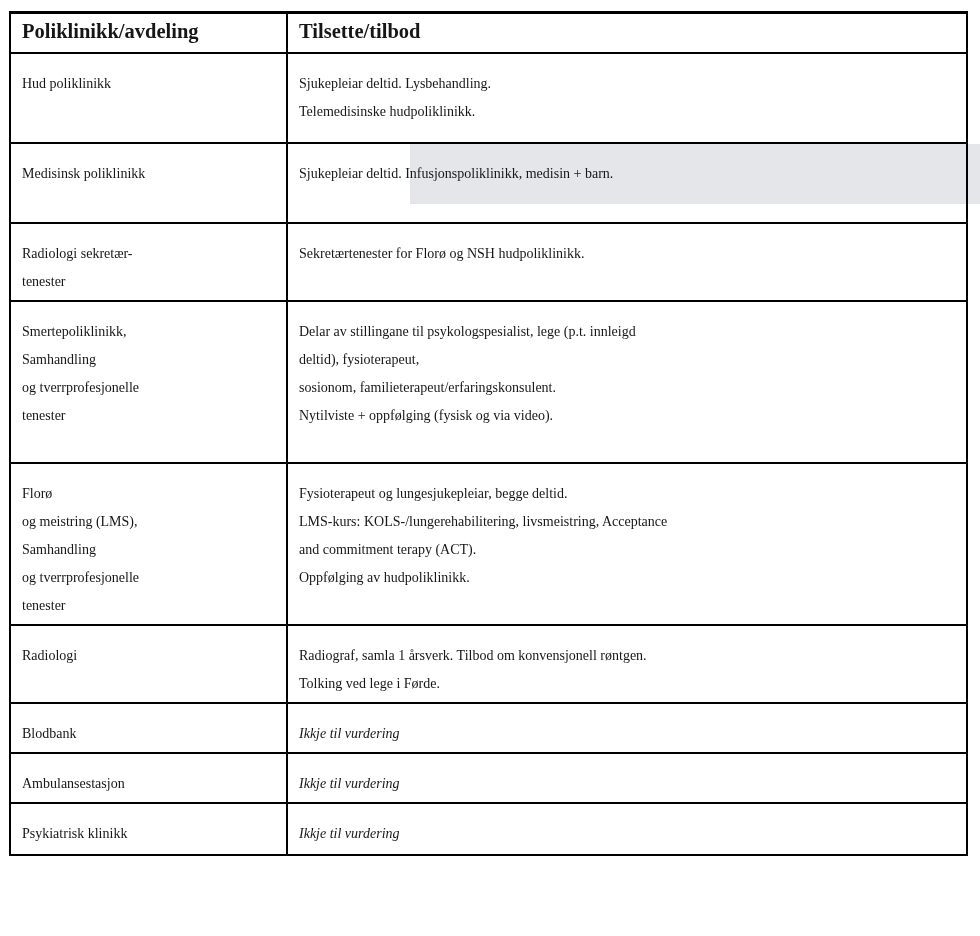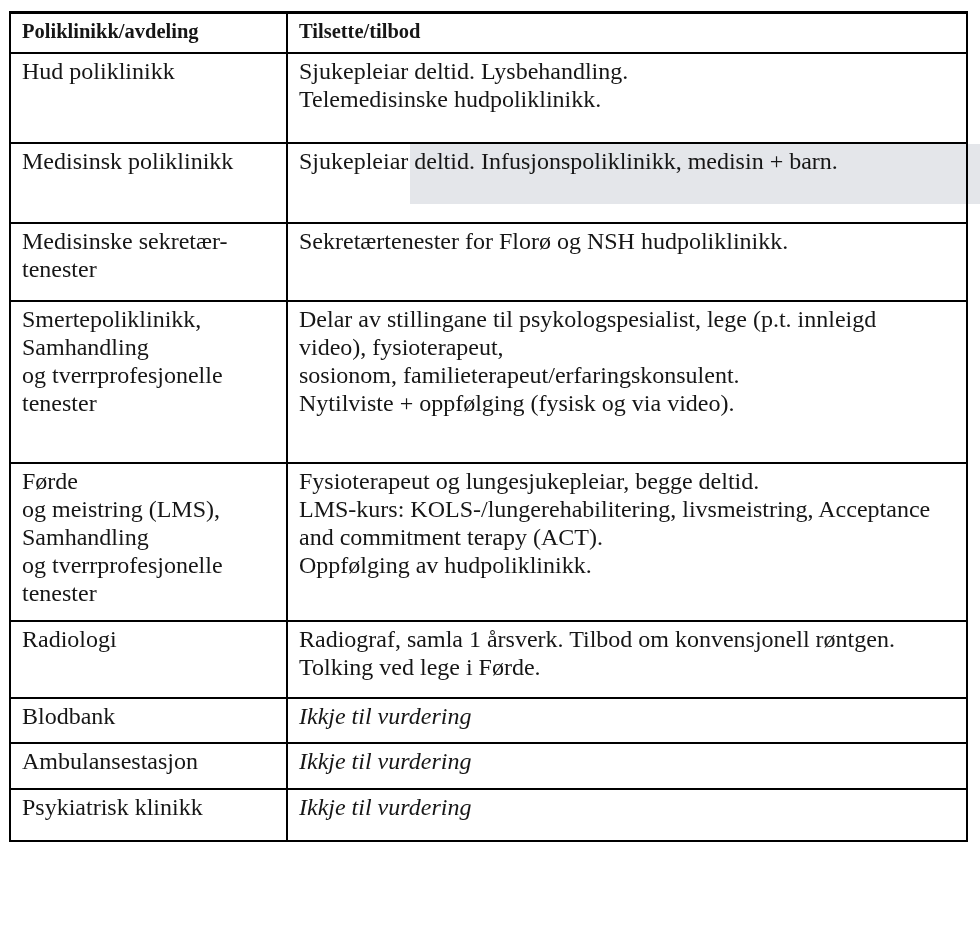--- a/index.html
+++ b/index.html
@@ -50,22 +50,22 @@
 
   table.doc-table th {
     font-weight: bold;
     font-size: 20.5px;
     line-height: 30px;
     padding: 2px 10px 4px 11px;
     height: 40px;
   }
 
   table.doc-table td {
-    font-size: 24px;
-    padding: 3px 10px 4px 11px;
+    font-size: 14px;
+    padding: 16px 10px 4px 11px;
   }
 
   .line {
     line-height: 28px;
     white-space: pre;
   }
 
   td.italic .line { font-style: italic; }
 </style>
 </head>
@@ -95,44 +95,44 @@
         <tr style="height: 80px;">
           <td class="col-dept">
             <div class="line">Medisinsk poliklinikk</div>
           </td>
           <td class="col-info">
             <div class="line">Sjukepleiar deltid. Infusjonspoliklinikk, medisin + barn.</div>
           </td>
         </tr>
         <tr style="height: 78px;">
           <td class="col-dept">
-            <div class="line">Medisinske sekretær-</div>
+            <div class="line">Radiologi sekretær-</div>
             <div class="line">tenester</div>
           </td>
           <td class="col-info">
             <div class="line">Sekretærtenester for Florø og NSH hudpoliklinikk.</div>
           </td>
         </tr>
         <tr style="height: 162px;">
           <td class="col-dept">
             <div class="line">Smertepoliklinikk,</div>
             <div class="line">Samhandling</div>
             <div class="line">og tverrprofesjonelle</div>
             <div class="line">tenester</div>
           </td>
           <td class="col-info">
             <div class="line">Delar av stillingane til psykologspesialist, lege (p.t. innleigd</div>
-            <div class="line">video), fysioterapeut,</div>
+            <div class="line">deltid), fysioterapeut,</div>
             <div class="line">sosionom, familieterapeut/erfaringskonsulent.</div>
             <div class="line">Nytilviste + oppfølging (fysisk og via video).</div>
           </td>
         </tr>
         <tr style="height: 158px;">
           <td class="col-dept">
-            <div class="line">Førde</div>
+            <div class="line">Florø</div>
             <div class="line">og meistring (LMS),</div>
             <div class="line">Samhandling</div>
             <div class="line">og tverrprofesjonelle</div>
             <div class="line">tenester</div>
           </td>
           <td class="col-info">
             <div class="line">Fysioterapeut og lungesjukepleiar, begge deltid.</div>
             <div class="line">LMS-kurs: KOLS-/lungerehabilitering, livsmeistring, Acceptance</div>
             <div class="line">and commitment terapy (ACT).</div>
             <div class="line">Oppfølging av hudpoliklinikk.</div>

